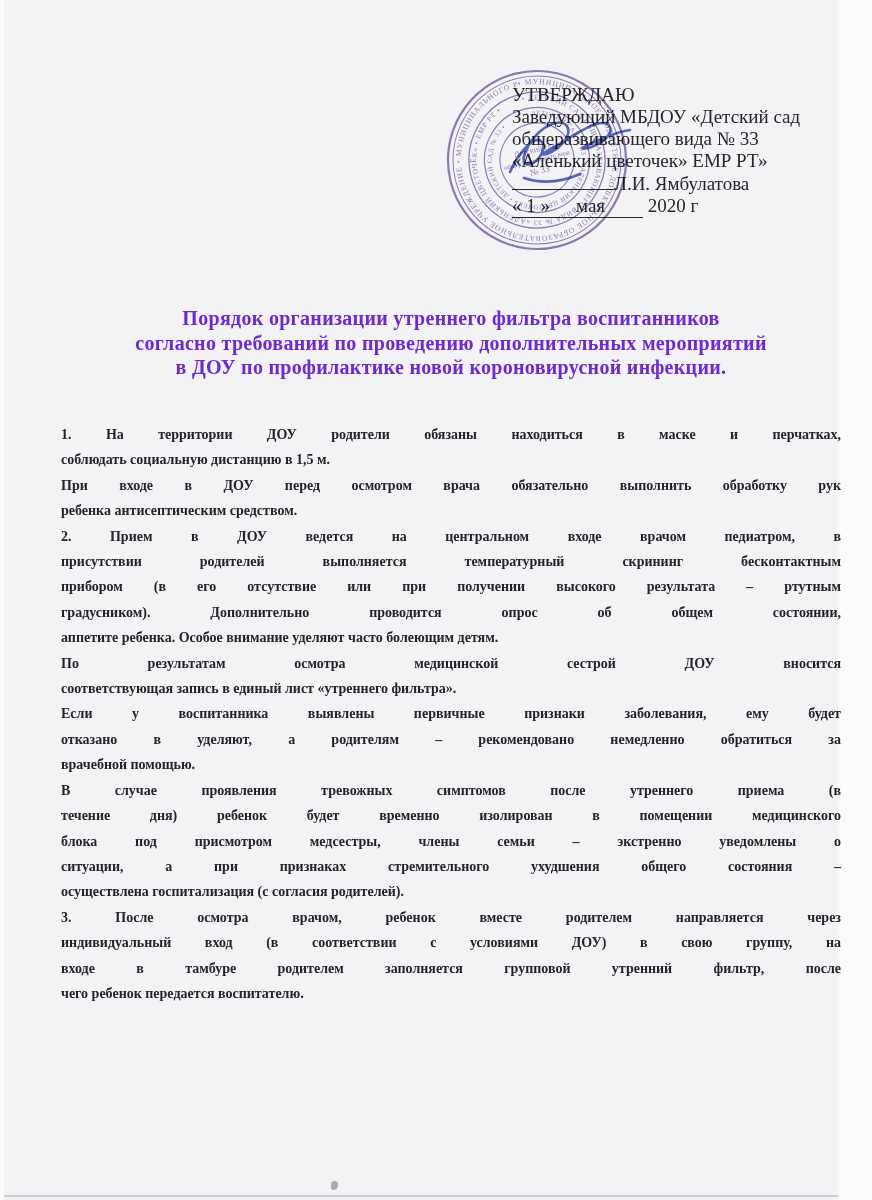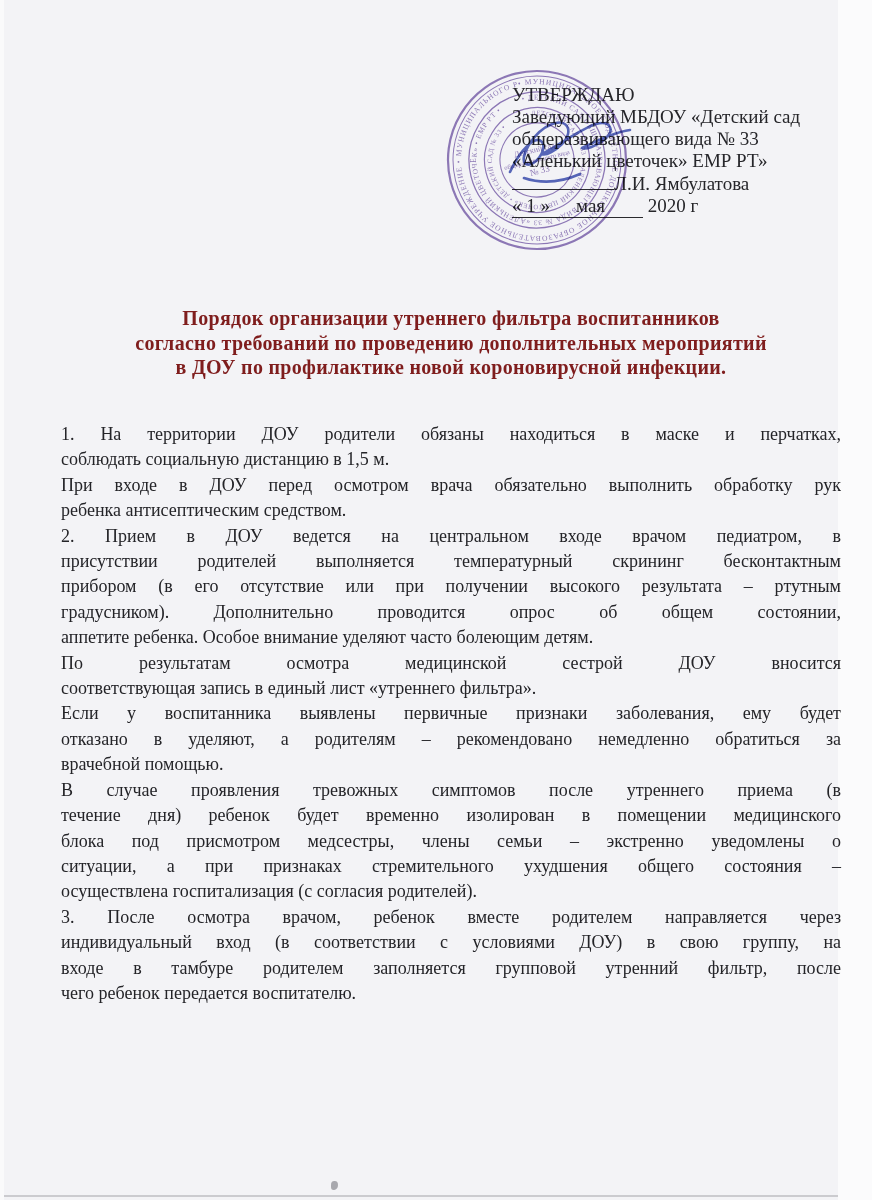--- a/index.html
+++ b/index.html
@@ -43,26 +43,26 @@
   }
   .seal-wrap svg{width:100%;height:100%;}
   .signature-wrap{
     position:absolute;left:494px;top:106px;width:150px;height:88px;
     mix-blend-mode:multiply;z-index:4;
   }
   
   .doc-title{
     position:absolute;left:57px;top:306px;width:780px;
     text-align:center;font-weight:bold;font-size:20px;line-height:24.5px;
-    letter-spacing:.3px;color:#7f1d1d;z-index:1;
+    letter-spacing:.3px;color:#6d28d9;z-index:1;
   }
   
   .body-text{
     position:absolute;left:57px;top:422px;width:780px;
-    font-size:18px;line-height:25.4px;color:#242428;z-index:1;
+    font-size:14px;line-height:25.4px;color:#242428;z-index:1;font-weight:bold;
   }
   .jline{text-align:justify;text-align-last:justify;}
   .lline{text-align:left;}
 </style>
 </head>
 <body>
 
 <div class="paper">
 
   <div class="approval">

